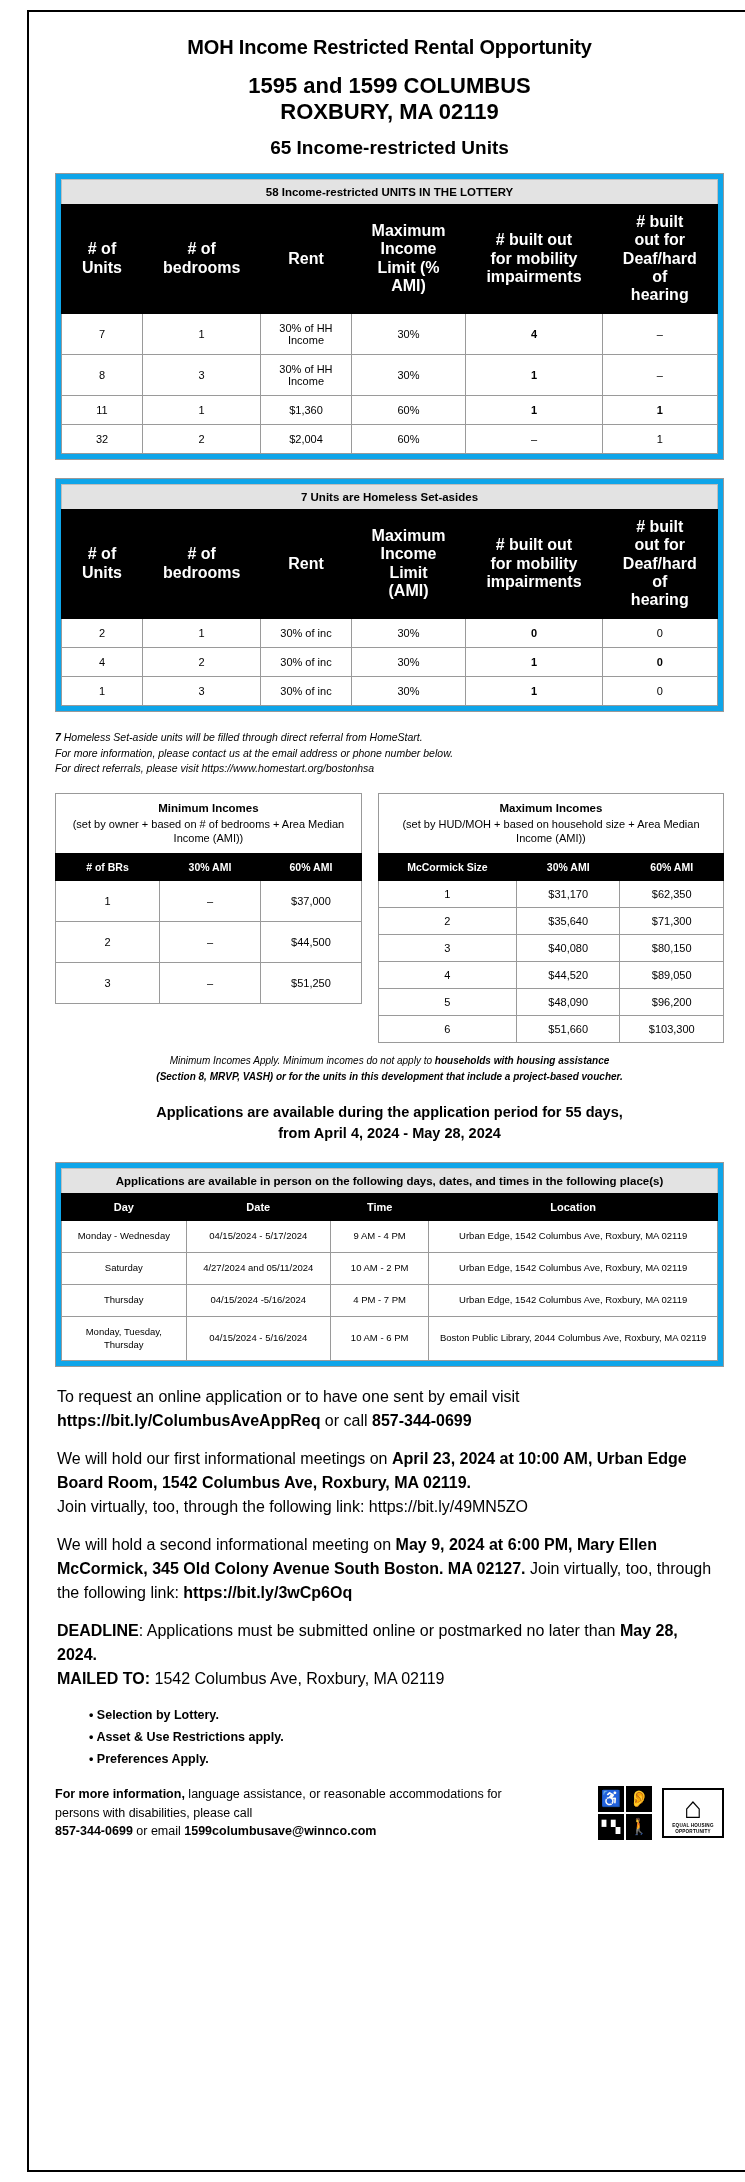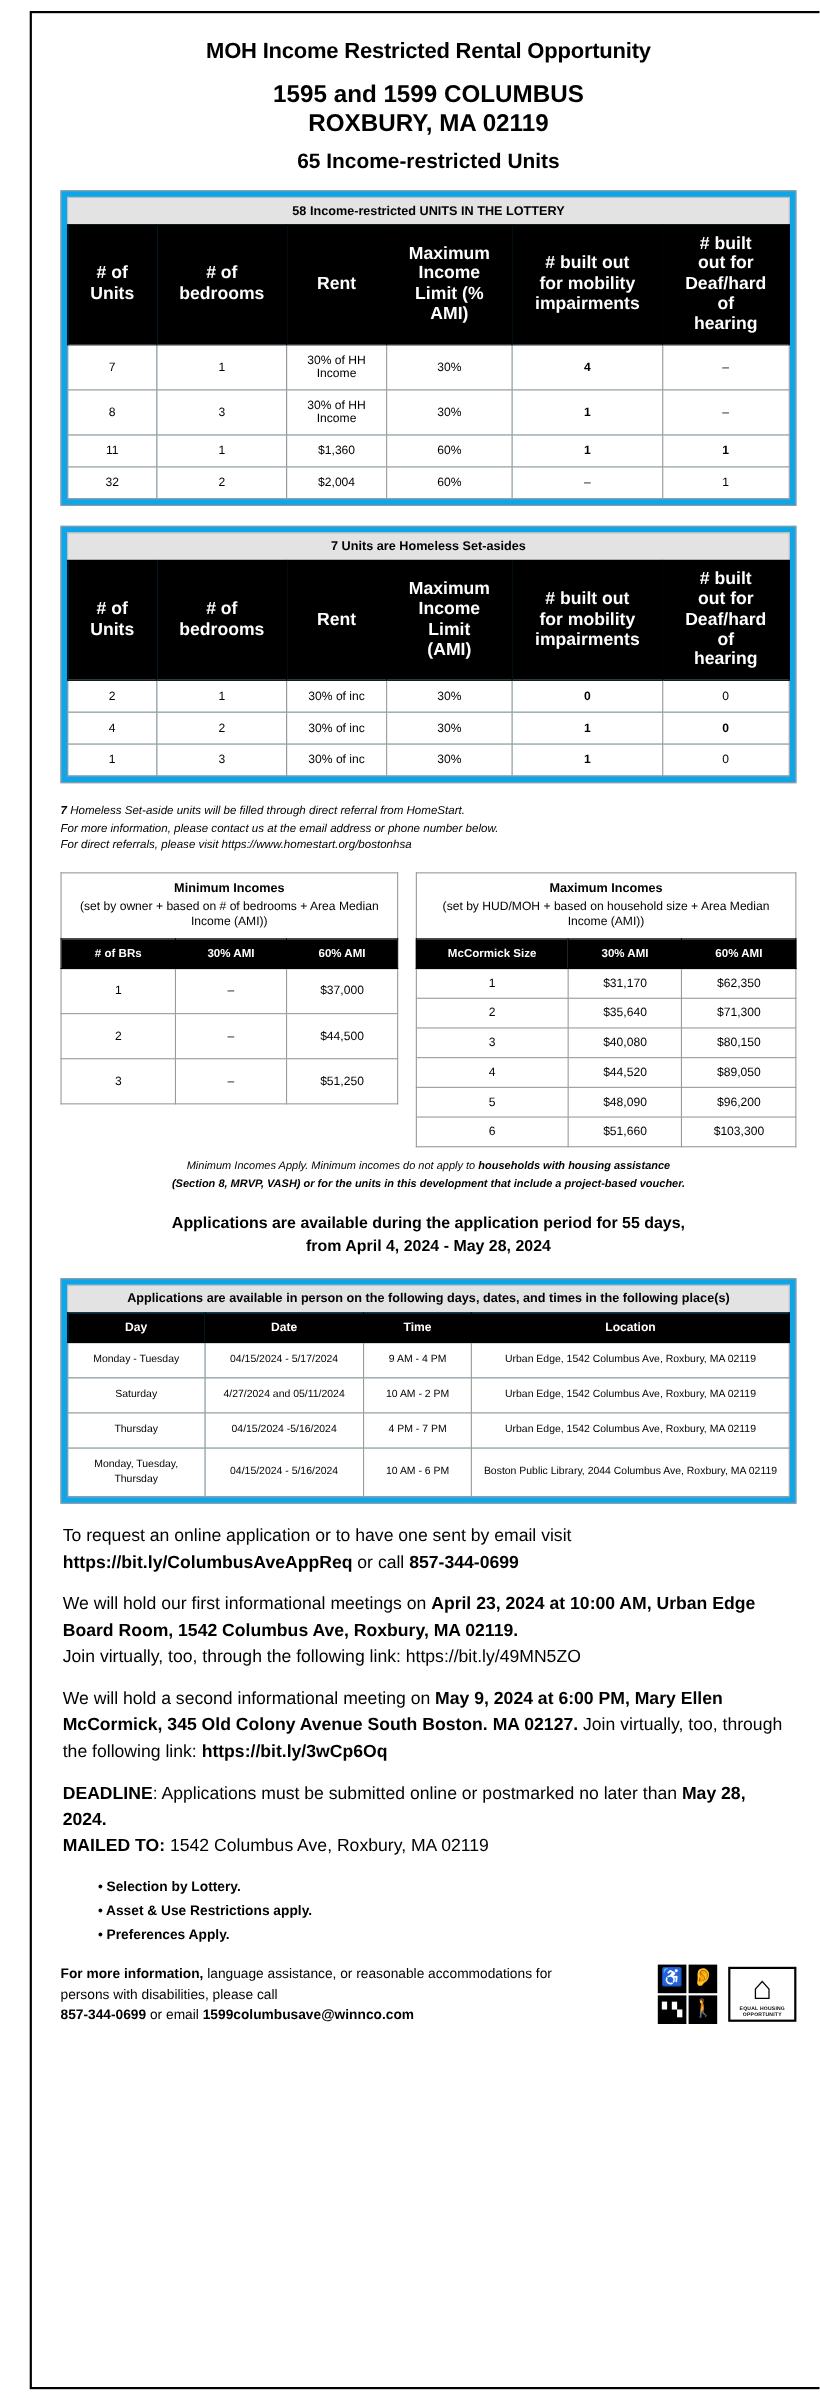--- a/index.html
+++ b/index.html
@@ -427,21 +427,21 @@
         <thead>
           <tr>
             <th style="width:19%">Day</th>
             <th style="width:22%">Date</th>
             <th style="width:15%">Time</th>
             <th style="width:44%">Location</th>
           </tr>
         </thead>
         <tbody>
           <tr>
-            <td>Monday - Tuesday</td>
+            <td>Monday - Wednesday</td>
             <td>04/15/2024 - 5/17/2024</td>
             <td>9 AM - 4 PM</td>
             <td>Urban Edge, 1542 Columbus Ave, Roxbury, MA 02119</td>
           </tr>
           <tr>
             <td>Saturday</td>
             <td>4/27/2024 and 05/11/2024</td>
             <td>10 AM - 2 PM</td>
             <td>Urban Edge, 1542 Columbus Ave, Roxbury, MA 02119</td>
           </tr>

